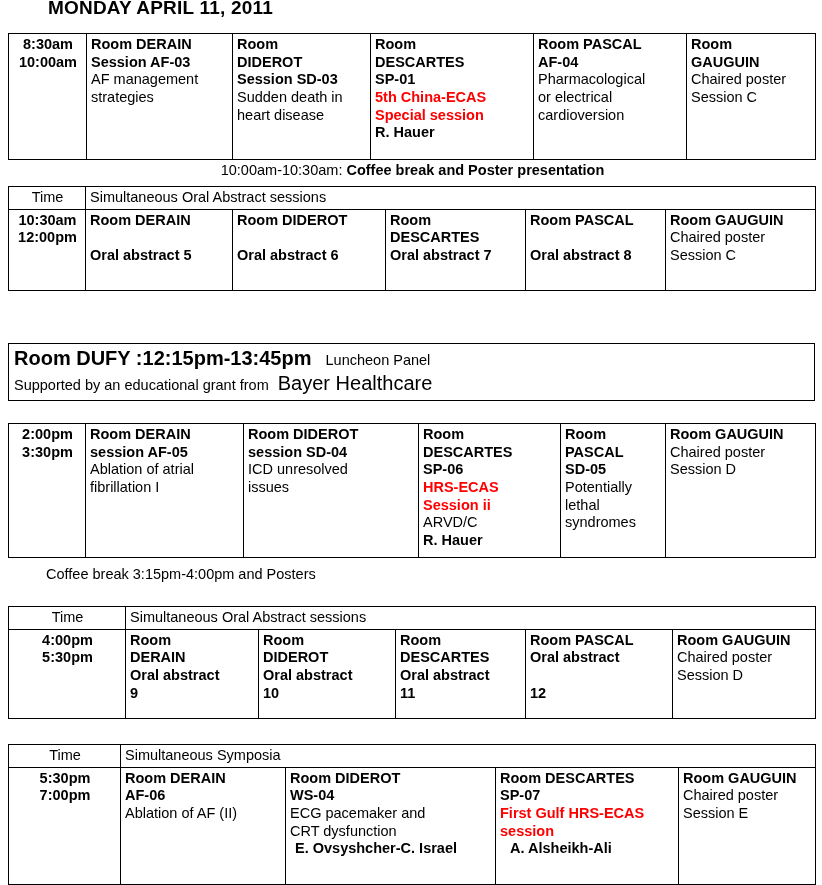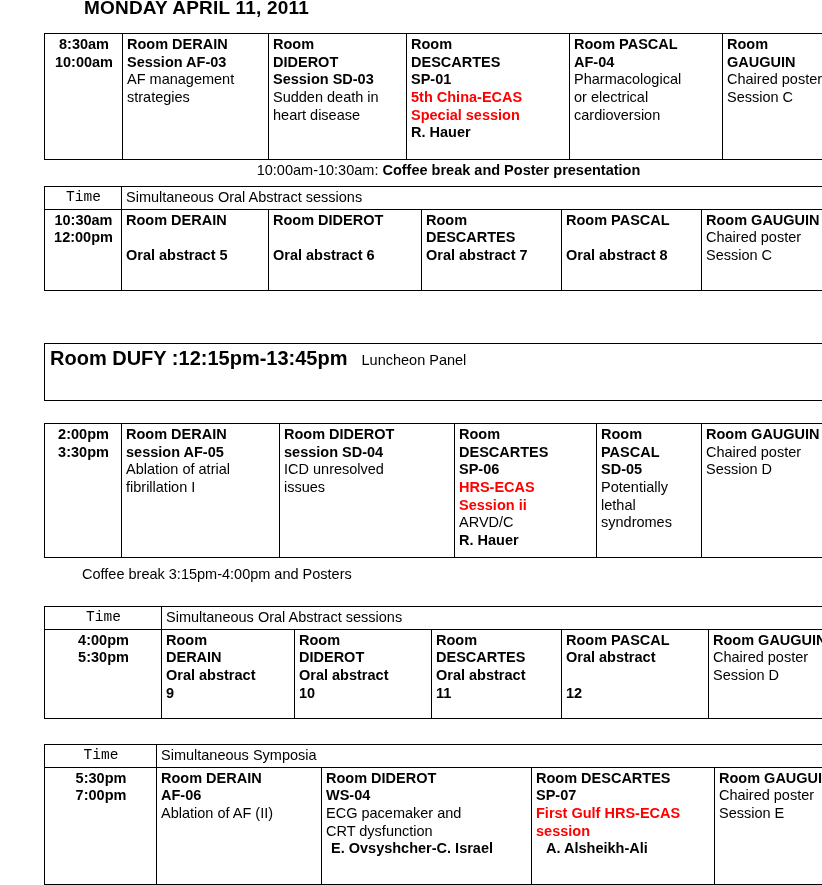--- a/index.html
+++ b/index.html
@@ -14,21 +14,20 @@
     font-family: "Liberation Sans", sans-serif;
     color: #000000;
     position: relative;
     overflow: hidden;
   }
 
   .page {
     position: relative;
     width: 734px;
     height: 885px;
-    margin-left: 36px;
   }
 
   
   .day-title {
     position: absolute;
     left: 48px;
     top: -3px;
     font-size: 19px;
     font-weight: bold;
     letter-spacing: 0.2px;
@@ -71,21 +70,20 @@
     white-space: nowrap;
   }
   td.fullrow .pre { font-weight: normal; }
   td.fullrow .post { font-weight: bold; }
 
   
   td.hdr-time {
     text-align: center;
     vertical-align: middle;
     padding: 1px 2px;
-    font-family: Liberation Mono, monospace;
   }
   td.hdr-span {
     vertical-align: middle;
     padding: 1px 2px 1px 5px;
     white-space: nowrap;
   }
 
   
   .luncheon {
     position: absolute;
@@ -223,20 +221,24 @@
         </td>
       </tr>
     </tbody>
   </table>
 
   <div class="luncheon" style="left:8px; top:343px; width:807px; height:58px;">
     <div class="line">
       <span class="b big">Room DUFY :12:15pm-13:45pm</span>
       <span style="display:inline-block;width:10px"></span><span>Luncheon Panel</span>
     </div>
+    <div class="line">
+      <span>Supported by an educational grant from</span>
+      <span style="display:inline-block;width:5px"></span><span class="big">Bayer Healthcare</span>
+    </div>
   </div>
 
   <table class="sched" style="left:8px; top:423px; width:807px;">
     <colgroup>
       <col style="width:77px">
         <col style="width:158px">
         <col style="width:175px">
       <col style="width:142px">
         <col style="width:105px">
         <col style="width:150px">

